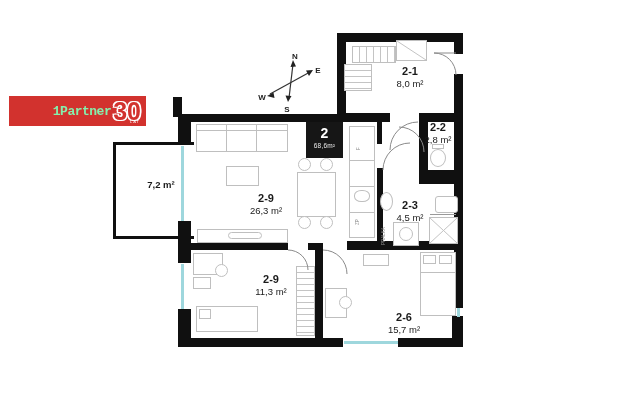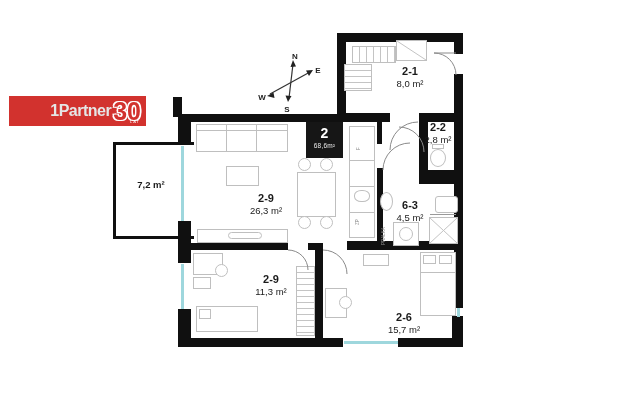--- a/index.html
+++ b/index.html
@@ -15,31 +15,31 @@
            border-left:3px solid #101010;border-top:3px solid #101010;border-bottom:3px solid #101010;}
   
   .furn{position:absolute;border:1px solid #bfbfbf;background:#ffffff;box-sizing:border-box;}
   .round{border-radius:50%;}
   .treads-v{background:repeating-linear-gradient(to bottom,#ffffff 0 5px,#c4c4c4 5px 6px);}
   .treads-h{background:repeating-linear-gradient(to right,#ffffff 0 6px,#c4c4c4 6px 7px);}
   
   .rlabel{position:absolute;transform:translateX(-50%);text-align:center;line-height:1.2;white-space:nowrap;}
   .rlabel b{display:block;font-size:11px;font-weight:bold;text-align:center;}
   .rlabel span{display:block;font-size:9.5px;}
-  #balcony-label{position:absolute;left:151px;top:179px;transform:translateX(-50%);
+  #balcony-label{position:absolute;left:161px;top:179px;transform:translateX(-50%);
                  font-size:9.5px;font-weight:bold;white-space:nowrap;}
   
   #unit-badge{position:absolute;left:306px;top:122px;width:37px;height:36px;background:#161616;
               color:#fff;text-align:center;}
   #unit-badge .num{display:block;font-size:14px;font-weight:bold;margin-top:4px;line-height:1;}
   #unit-badge .ar{display:block;font-size:6.5px;margin-top:2px;letter-spacing:.2px;color:#e8e8e8;}
   
   #logo{position:absolute;left:9px;top:96px;width:137px;height:30px;background:#d2322e;
         display:flex;align-items:center;justify-content:flex-end;padding-right:5px;box-sizing:border-box;}
-  #logo .brandwrap{color:#e5e5e5;font-weight:bold;font-size:16px;letter-spacing:-0.5px;line-height:1;}
+  #logo .brandwrap{color:#86efac;font-weight:bold;font-size:13px;letter-spacing:-0.5px;line-height:1;font-family:Liberation Mono, monospace;}
   #logo .badge{font-size:25px;font-weight:bold;color:#d2322e;line-height:1;margin-left:2px;
                text-shadow:-1.4px -1.4px 0 #fff,1.4px -1.4px 0 #fff,-1.4px 1.4px 0 #fff,1.4px 1.4px 0 #fff;}
   #logo .tagline{position:absolute;right:6px;bottom:2px;font-size:4px;color:#ffffff;letter-spacing:1px;}
   
   .tinyrot{position:absolute;font-size:4.5px;color:#8a8a8a;transform:rotate(-90deg);transform-origin:left top;white-space:nowrap;}
   svg{position:absolute;left:0;top:0;pointer-events:none;}
 </style>
 </head>
 <body>
 
@@ -177,21 +177,21 @@
 
   <div class="rlabel" style="left:410px;top:65px;">
       <b>2-1</b>
       <span>8,0 m²</span>
     </div>
   <div class="rlabel" style="left:438px;top:121px;">
       <b>2-2</b>
       <span>2,8 m²</span>
     </div>
   <div class="rlabel" style="left:410px;top:199px;">
-      <b>6-3</b>
+      <b>2-3</b>
       <span>4,5 m²</span>
     </div>
   <div class="rlabel" style="left:266px;top:192px;">
       <b>2-9</b>
       <span>26,3 m²</span>
     </div>
   <div class="rlabel" style="left:271px;top:273px;">
       <b>2-9</b>
       <span>11,3 m²</span>
     </div>

